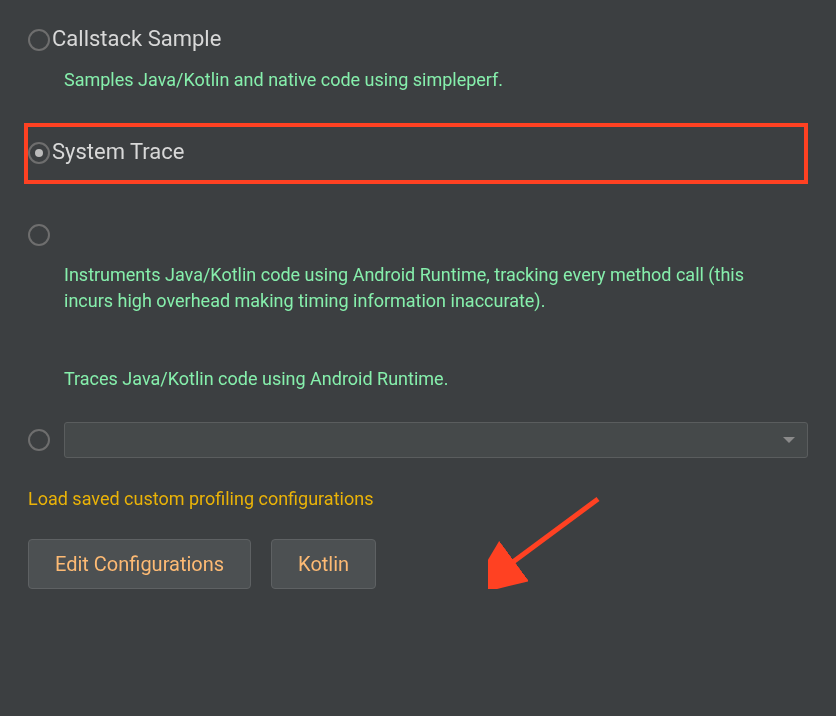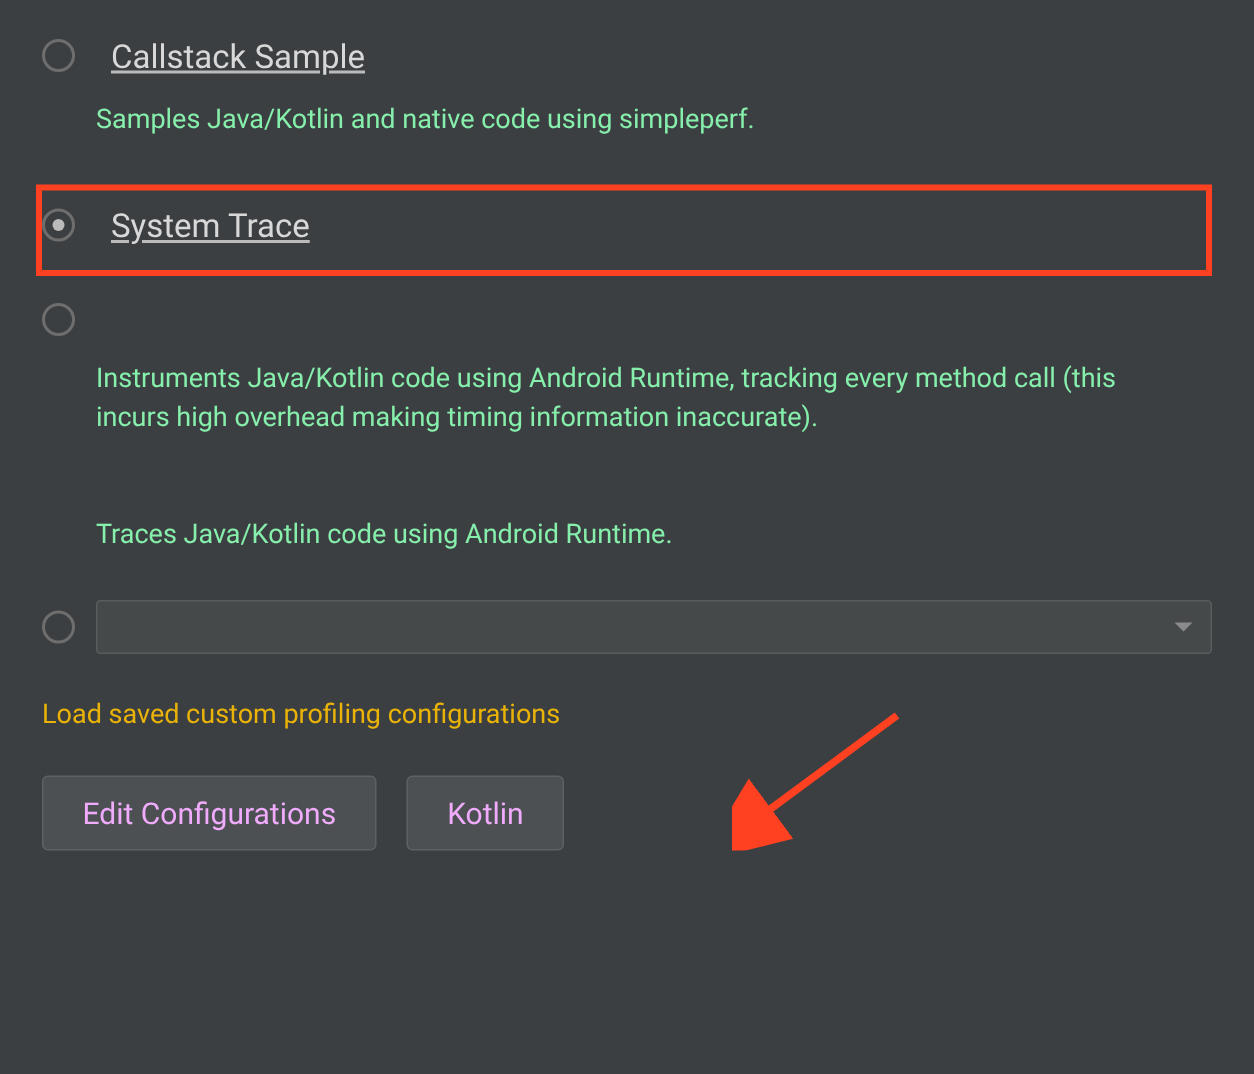--- a/index.html
+++ b/index.html
@@ -18,27 +18,26 @@
     }
     .option-group {
       margin-bottom: 24px;
       padding: 6px 0;
     }
     .option-group.highlighted {
       outline: 4px solid #ff4122;
       outline-offset: -4px;
       padding: 16px 26px 20px 4px;
       margin-left: -4px;
-      margin-bottom: 12px;
+      margin-bottom: 34px;
     }
     .option-header {
       display: flex;
-      align-items: flex-start;
-      gap: 24px;
-      text-decoration: underline;
+      align-items: flex-end;
+      gap: 2px;
     }
     .radio {
       width: 22px;
       height: 22px;
       border-radius: 50%;
       border: 2px solid #6e6e6e;
       flex-shrink: 0;
       display: flex;
       align-items: center;
       justify-content: center;
@@ -98,21 +97,21 @@
     .button-row {
       display: flex;
       gap: 20px;
       margin-top: 30px;
       position: relative;
     }
     .btn {
       background: #4c5052;
       border: 1px solid #5e6163;
       border-radius: 4px;
-      color: #f0abfc;
+      color: #fdba74;
       font-size: 20px;
       padding: 12px 26px;
       cursor: pointer;
       font-family: inherit;
     }
     .arrow-annotation {
       position: absolute;
       left: 460px;
       top: -50px;
       width: 120px;

